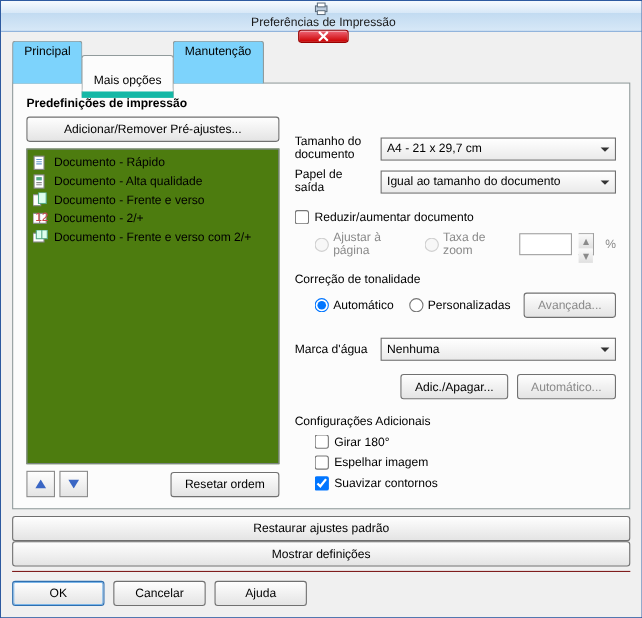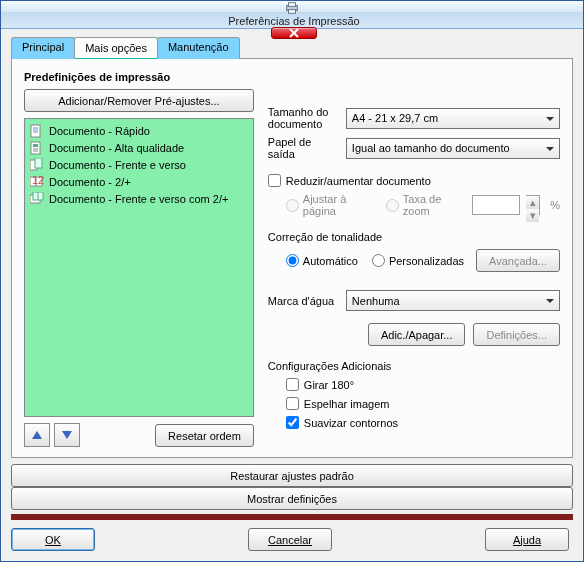--- a/index.html
+++ b/index.html
@@ -6,27 +6,27 @@
   body { margin: 0; background: #5a8ad0; padding: 0; overflow:hidden; }
   .window { width: 584px; height: 562px; background: #fff; border: 1px solid #2d5aa0; box-shadow: 0 0 8px rgba(0,0,0,.4); }
   .titlebar { height: 28px; background: linear-gradient(#f5fafe,#d7e8f7 40%,#c2dbf1 41%,#d7e8f7); display:flex; align-items:center; padding:0 2px 0 6px; border-bottom:1px solid #7aa5d6;flex-direction:column;}
   .titlebar .ticon { width:16px;height:16px;margin-right:4px;display:flex;align-items:center;justify-content:center;}
   .titlebar .ttext { flex:1; color:#1a1a1a; }
   .closebtn { width:46px;height:20px;background:linear-gradient(#e67,#c00);border:1px solid #900;border-radius:3px;display:flex;align-items:center;justify-content:center;color:#fff;font-weight:bold;cursor:pointer;box-shadow:inset 0 1px 0 rgba(255,255,255,.4);}
   .closebtn svg{stroke:#fff;stroke-width:2;}
   .body { padding: 8px 10px 6px 10px; height: calc(100% - 28px); display:flex;flex-direction:column; background:#f0f0f0;}
   .tabs { display:flex; position:relative; z-index:2; margin-bottom:-1px;}
   .tab { padding:3px 10px 4px;border:1px solid #919b9c;background:#7dd3fc;border-bottom:none;margin-right:-1px;border-radius:3px 3px 0 0;cursor:pointer;}
-  .tab.active { background:#fcfcfc;padding-top:4px;position:relative;top:0px;border-bottom:1px solid #14b8a6;}
+  .tab.active { background:#fcfcfc;padding-top:16px;position:relative;top:13px;border-bottom:6px solid #14b8a6;}
   .tabpanel { flex:1;border:1px solid #919b9c;background:#fcfcfc;padding:10px 12px;display:flex;gap:14px;}
   .col-l { width:240px;display:flex;flex-direction:column;}
   .col-r { flex:1;display:flex;flex-direction:column;gap:6px;margin-top:37px;}
   .heading{font-weight:bold;margin:2px 0 6px 0;}
   .widebtn{display:block;width:100%;height:23px;border:1px solid #707070;background:linear-gradient(#fefefe,#e4e4e4);border-radius:3px;cursor:pointer;margin-bottom:6px;}
-  .listbox{flex:1;border:1px solid #828790;background:#86efac;overflow:auto;padding:3px 2px;}
+  .listbox{flex:1;border:1px solid #828790;background:#4d7c0f;overflow:auto;padding:3px 2px;}
   .li{display:flex;align-items:center;gap:4px;padding:1px 2px;height:17px;cursor:pointer;}
   .li .licon{width:16px;height:14px;display:flex;align-items:center;justify-content:center;}
   .updown{display:flex;gap:4px;margin-top:6px;align-items:flex-end;}
   .sqbtn{width:26px;height:24px;border:1px solid #8a8a8a;background:linear-gradient(#fefefe,#e4e4e4);display:flex;align-items:center;justify-content:center;cursor:pointer;}
   .sqbtn svg{fill:#3a66c4;}
   .btn{height:23px;padding:0 12px;border:1px solid #707070;background:linear-gradient(#fefefe,#e4e4e4);border-radius:3px;cursor:pointer;}
   .btn[disabled]{color:#8a8a8a;cursor:default;}
   .row{display:flex;align-items:center;gap:6px;}
   .lbl{width:72px;}
   .combo{flex:1;height:21px;border:1px solid #707070;background:linear-gradient(#fff,#eaeaea);display:flex;align-items:center;padding:0 18px 0 5px;position:relative;cursor:pointer;}
@@ -35,21 +35,21 @@
   .chk input,.rad input{margin:0;}
   .rad{display:flex;align-items:center;gap:4px;cursor:pointer;}
   .indent{margin-left:18px;}
   .disabled{color:#8a8a8a;}
   .num{width:48px;height:20px;border:1px solid #a0a0a0;background:#fff;}
   .spinner{width:16px;height:20px;border:1px solid #a0a0a0;border-left:none;display:flex;flex-direction:column;}
   .spinner div{flex:1;background:linear-gradient(#fafafa,#e0e0e0);display:flex;align-items:center;justify-content:center;}
   .section-label{margin-top:8px;}
   .btnrow{display:flex;gap:8px;margin-top:6px;}
   .footer{display:flex;justify-content:space-between;padding:6px 0 0 0;flex-direction:column;}
-  .dlgbtns{display:flex;gap:8px;justify-content:space-between;padding:8px 4px 4px 0;border-top:6px solid #7f1d1d;margin-top:4px;text-decoration:underline;}
+  .dlgbtns{display:flex;gap:8px;justify-content:flex-start;padding:8px 4px 4px 0;border-top:1px solid #7f1d1d;margin-top:4px;}
   .dlgbtn{width:84px;height:23px;border:1px solid #707070;background:linear-gradient(#fefefe,#e4e4e4);border-radius:3px;cursor:pointer;}
   .dlgbtn.primary{border:1px solid #2f6fb0;box-shadow:0 0 0 1px #7ab5e8 inset;}
   .updown .spacer{flex:1;}
 </style>
 </head>
 <body>
 
 <div class="window">
   <div class="titlebar">
     <span class="ticon">
@@ -201,21 +201,21 @@
         </div>
 
         <div class="row" style="margin-top:12px">
           <div class="lbl">Marca d'água</div>
           <div class="combo">
               <span>Nenhuma</span>
             </div>
         </div>
         <div class="btnrow" style="justify-content:flex-end">
           <button class="btn">Adic./Apagar...</button>
-          <button class="btn" disabled="">Definições...</button>
+          <button class="btn" disabled="">Automático...</button>
         </div>
 
         <div class="section-label">Configurações Adicionais</div>
         <label class="chk indent">
             <input type="checkbox" style="">
             <span>Girar 180°</span>
           </label>
         <label class="chk indent">
             <input type="checkbox" style="">
             <span>Espelhar imagem</span>

